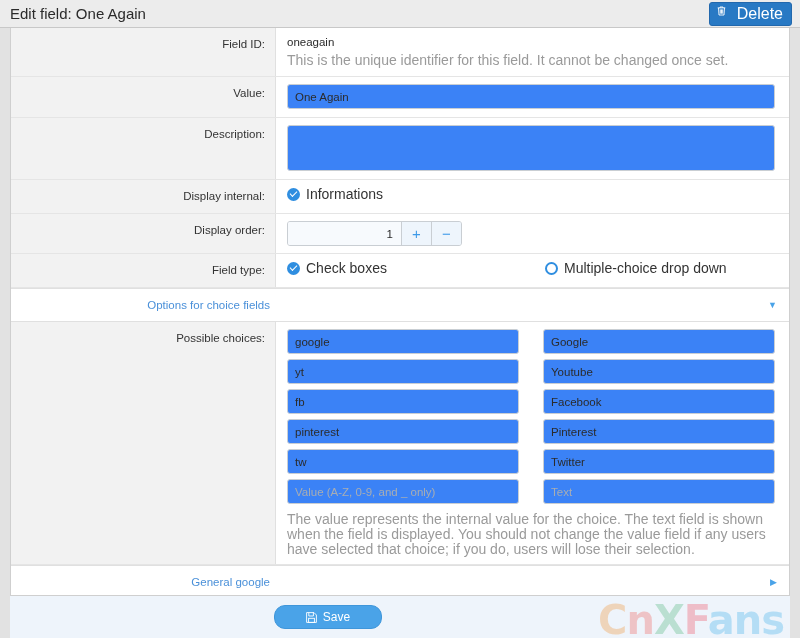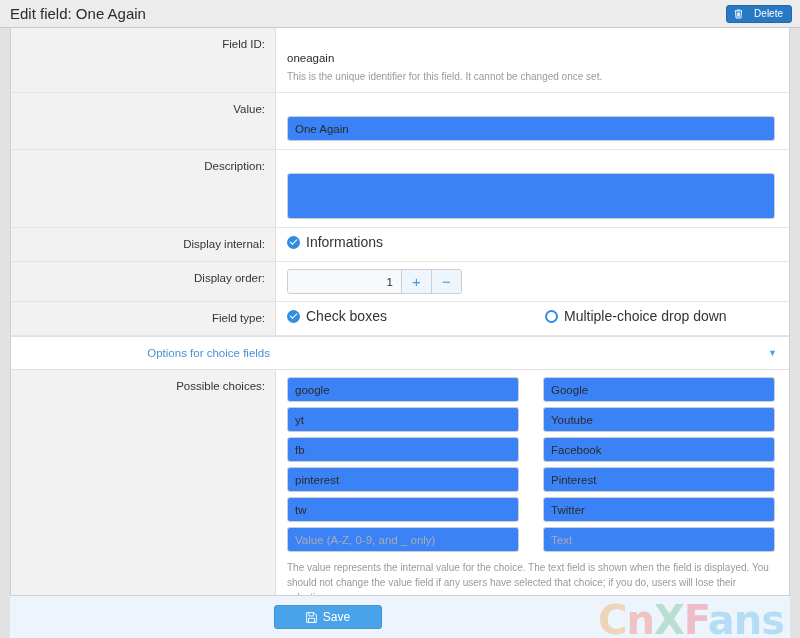--- a/index.html
+++ b/index.html
@@ -28,21 +28,21 @@
     line-height: 28px;
     white-space: nowrap;
   }
   .topbar-spacer { flex: 1 1 auto; }
   .btn-delete {
     display: inline-flex;
     align-items: flex-start;
     gap: 11px;
     background: #2879c4;
     color: #ffffff;
-    font-size: 10px;
+    font-size: 16px;
     border: 1px solid #2268ad;
     border-radius: 3px;
     padding: 3px 8px 3px 7px;
     cursor: pointer;
     line-height: 1;
     white-space: nowrap;
   }
   .btn-delete svg { display:block; }
 
   
@@ -78,36 +78,36 @@
     background: #f2f2f2;
     border-right: 1px solid #e0e0e0;
     text-align: right;
     padding: 9px 10px 9px 6px;
     font-size: 11.5px;
     color: #333333;
     line-height: 15px;
   }
   .fbody {
     flex: 1 1 auto;
-    padding: 23px 14px 8px 11px;
+    padding: 7px 14px 8px 11px;
     background: #ffffff;
     font-size: 11.5px;
     color: #333333;
     line-height: 15px;
   }
   .fbody-tight { padding-top: 7px; padding-bottom: 7px; }
 
   .static-val {
     font-size: 11.5px;
     color: #2b2b2b;
     margin: 0 0 3px 0;
     line-height: 15px;
   }
   .help {
-    font-size: 10px;
+    font-size: 14px;
     color: #9a9a9a;
     line-height: 15px;
     margin: 0;
   }
   .help-block { padding-top: 3px; }
 
   
   .tinput {
     width: 100%;
     background: #3b82f6;
@@ -247,21 +247,21 @@
   }
   .btn-save {
     display: inline-flex;
     align-items: center;
     justify-content: center;
     gap: 6px;
     background: #4aa3e8;
     color: #ffffff;
     font-size: 12px;
     border: 1px solid #3f96da;
-    border-radius: 3px;
+    border-radius: 11px;
     padding: 5px 12px;
     width: 108px;
     cursor: pointer;
     line-height: 1;
   }
   .btn-save svg { display:block; }
 
   
   .watermark {
     position: absolute;

